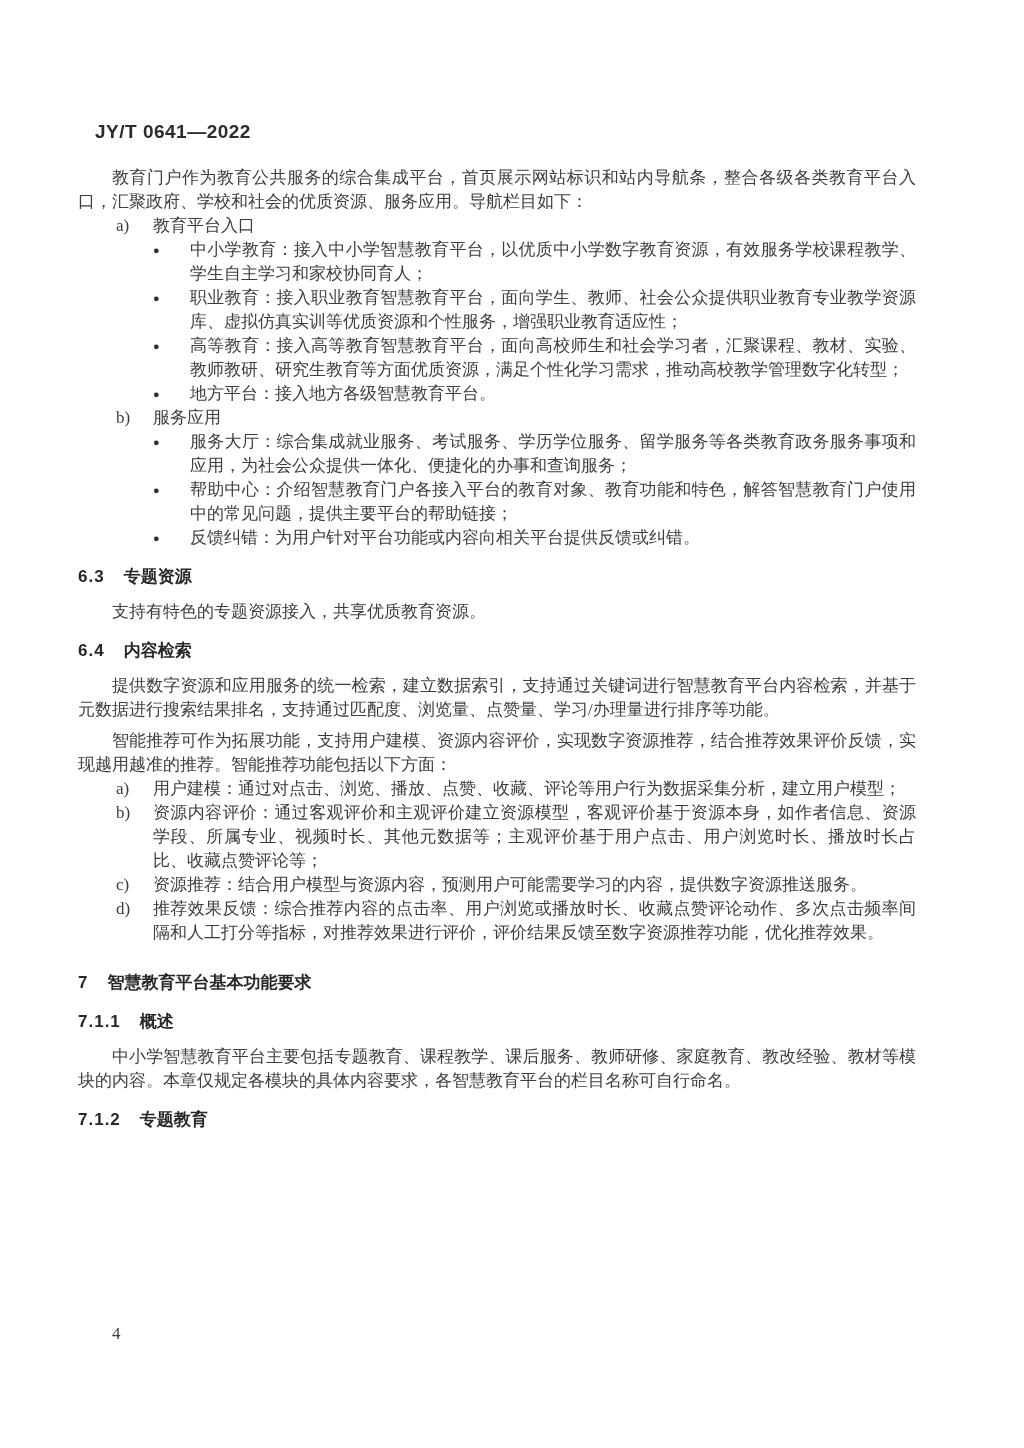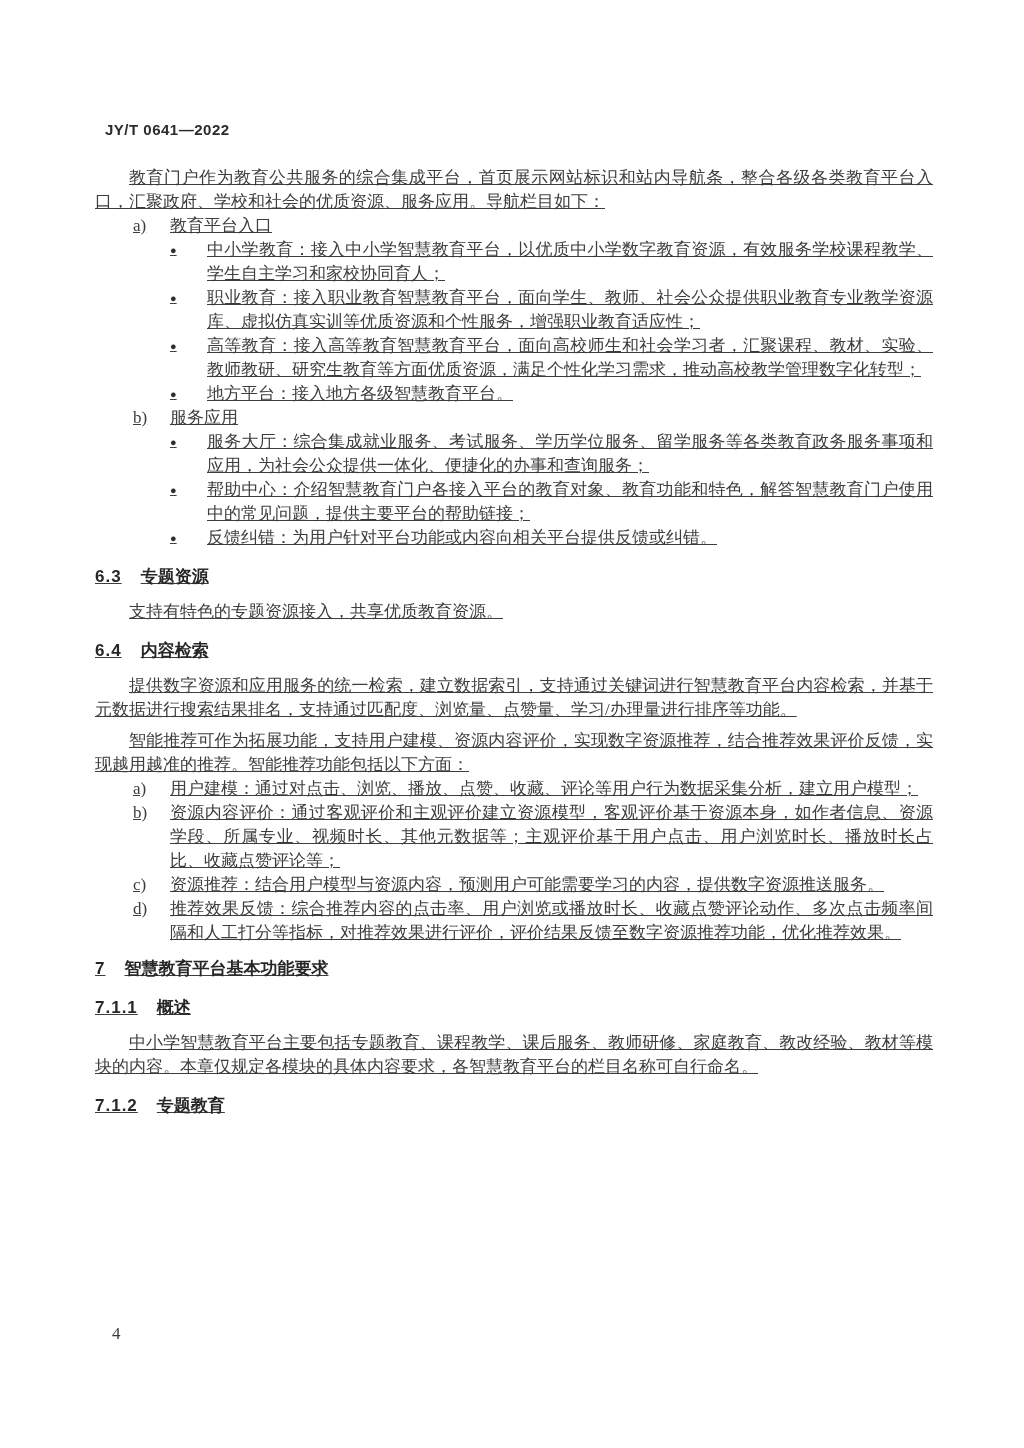--- a/index.html
+++ b/index.html
@@ -7,45 +7,43 @@
     position:relative;
     width:1024px; height:1448px;
     background:#ffffff;
     font-family:"Liberation Serif","DejaVu Serif",serif;
     color:#3d3d3d;
     overflow:hidden;
   }
   .doc-header {
     position:absolute; top:121px; left:95px;
     font-family:"Liberation Sans","DejaVu Sans",sans-serif;
-    font-weight:700; font-size:15px; color:#2b2b2b;
+    font-weight:700; font-size:19px; color:#2b2b2b;
     letter-spacing:0.5px;
-    margin-left:10px;
   }
   .content {
-    position:absolute; top:166px; left:95px; width:838px;
+    position:absolute; top:166px; left:78px; width:838px;
     font-size:17px; line-height:24px;
     text-align:justify;
-    text-decoration:underline;
   }
   .para { margin:7px 0 0 0; text-indent:2em; }
   .para.first { margin-top:0; }
   .alpha-row { display:flex; margin:0 0 0 38px; }
   .alpha-row .marker { flex:0 0 37px; }
   .alpha-row .atext { flex:1; text-align:justify; }
   .bullet-row { display:flex; margin-left:75px; }
   .bullet-row .bmark { flex:0 0 37px; font-size:11px; line-height:24px; color:#2f2f2f; }
   .bullet-row .btext { flex:1; text-align:justify; }
   .h2 {
     font-family:"Liberation Sans","DejaVu Sans",sans-serif;
     font-weight:700; font-size:17px; color:#272727;
     margin:15px 0 11px 0; text-align:left; line-height:24px;
   }
   .h2 .num { margin-right:19px; letter-spacing:1px; }
-  .h-chapter { margin-top:12px; }
+  .h-chapter { margin-top:26px; }
   .h-after-chapter { margin-top:21px; }
   .page-num {
     position:absolute; top:1324px; left:112px;
     font-size:17px; color:#3d3d3d;
     font-family:"Liberation Serif","DejaVu Serif",serif;
   }
 </style>
 </head>
 <body>
 

